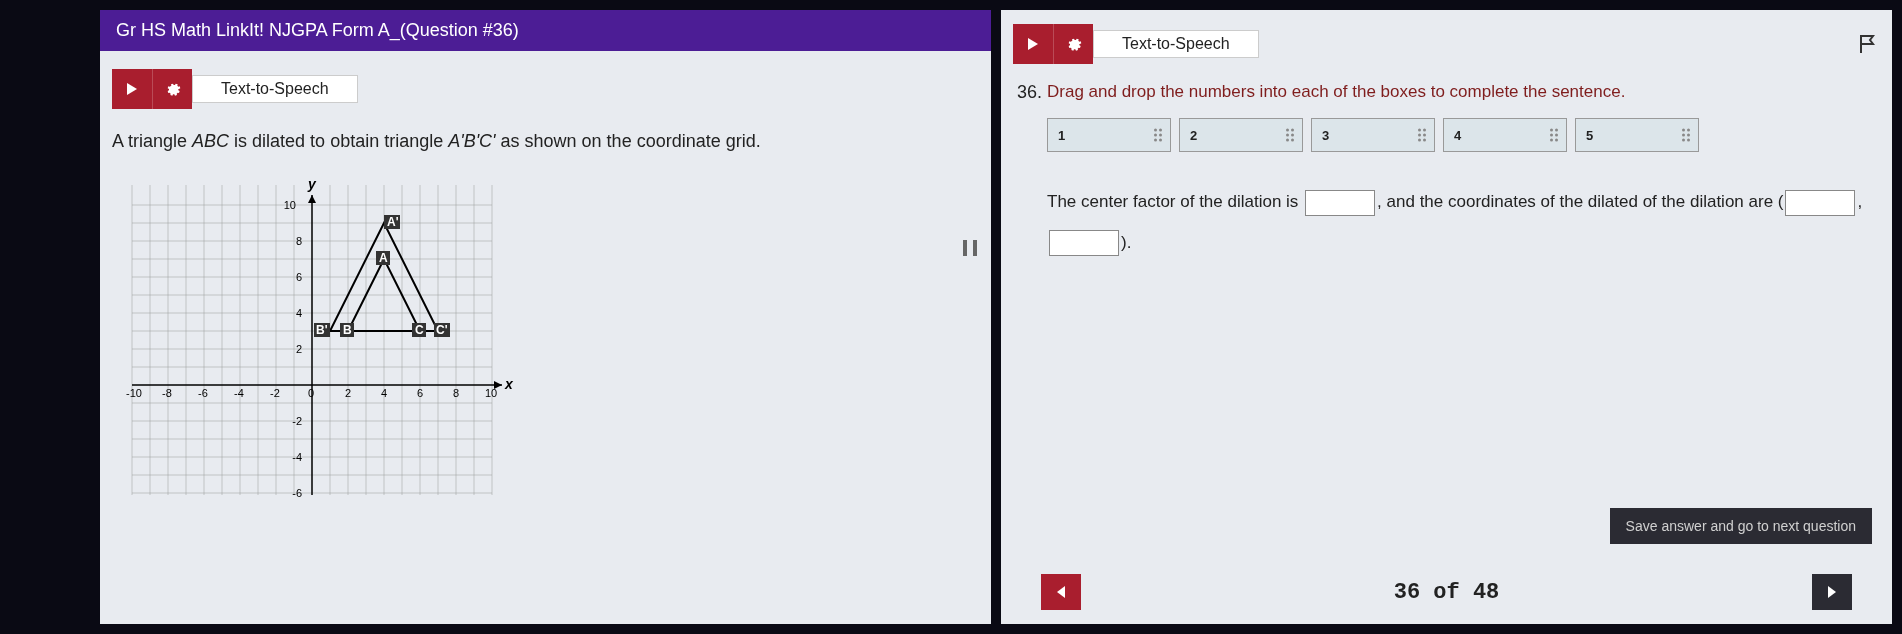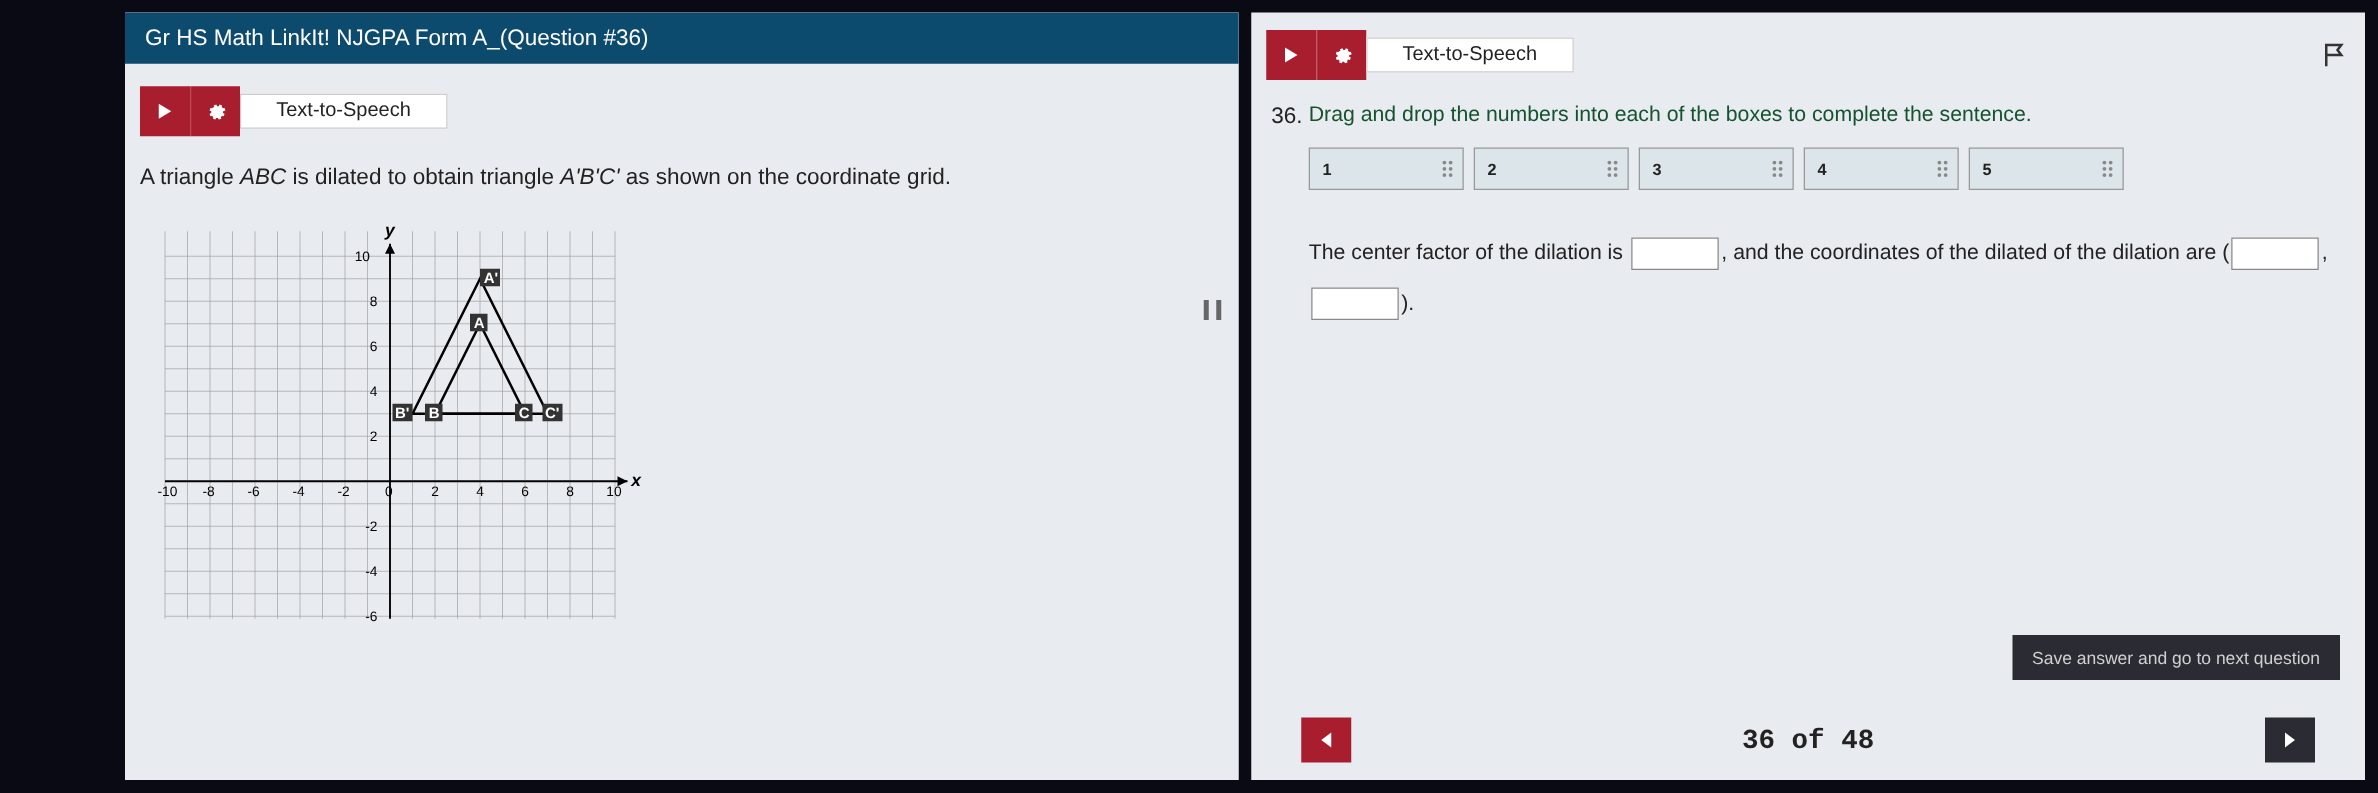--- a/index.html
+++ b/index.html
@@ -15,21 +15,21 @@
       background: #e8ebf0;
       position: relative;
       flex: 1;
       margin: 10px 5px;
       overflow: hidden;
     }
     .panel-left { margin-left: 100px; }
     .panel-right { margin-right: 10px; }
     
     .title-bar {
-      background: #0c4a6e;
+      background: #4c1d95;
       color: #fff;
       padding: 10px 16px;
       font-size: 18px;
       font-weight: 300;
     }
     
     .tts-row {
       display: flex;
       align-items: center;
       gap: 0;
@@ -117,21 +117,21 @@
     .q-num {
       font-size: 18px;
       color: #222;
       min-width: 30px;
     }
     .q-content {
       flex: 1;
     }
     .q-instr {
       font-size: 17px;
-      color: #14532d;
+      color: #7f1d1d;
       margin-bottom: 16px;
     }
     
     .drag-tiles {
       display: flex;
       flex-wrap: wrap;
       gap: 8px;
       margin-bottom: 30px;
     }
     .drag-tile {

